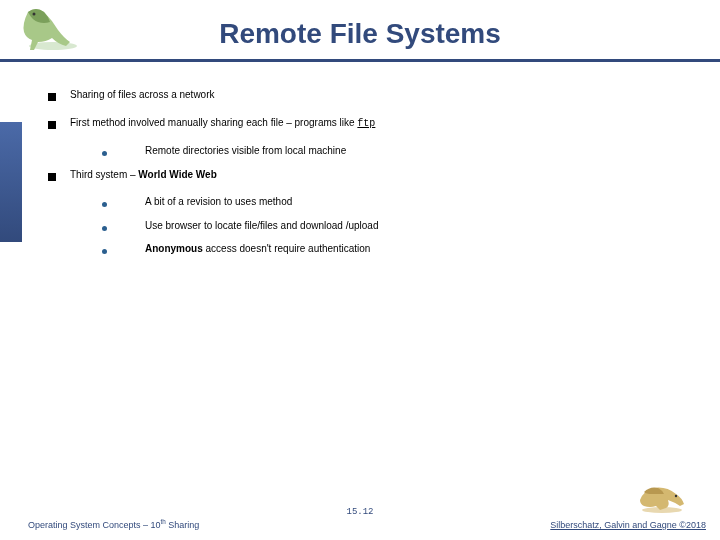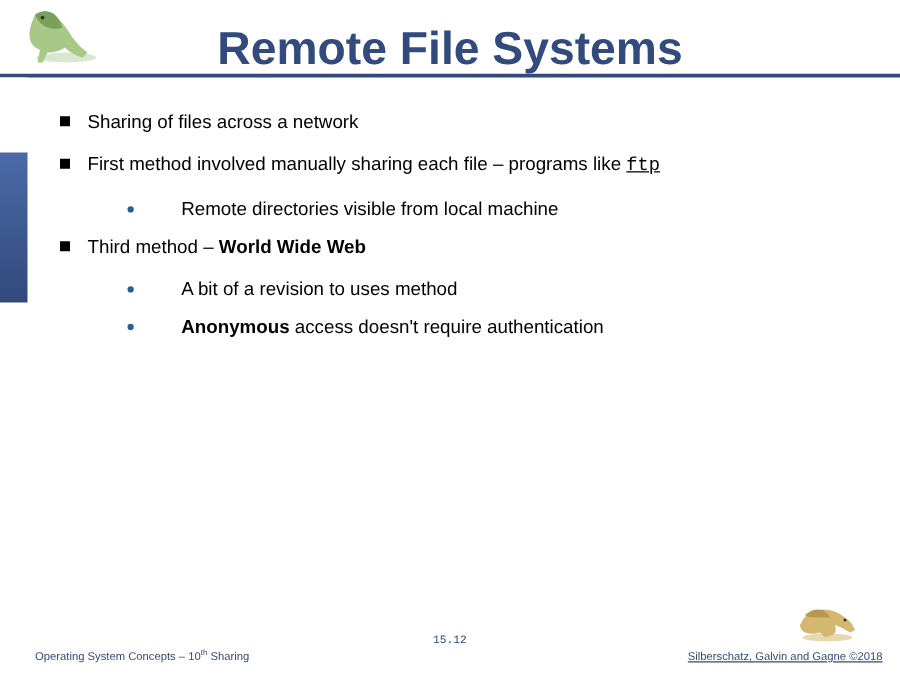--- a/index.html
+++ b/index.html
@@ -23,21 +23,21 @@
   }
   .logo-top {
     position: absolute;
     left: 8px;
     top: 2px;
     width: 80px;
     height: 54px;
   }
   .title {
     text-align: center;
-    font-size: 37px;
+    font-size: 28px;
     color: #324a7c;
     padding-top: 18px;
     font-family: Arial, sans-serif;
   }
   .sidebar {
     position: absolute;
     left: 0;
     top: 62px;
     width: 22px;
     bottom: 0;
@@ -50,21 +50,21 @@
     top: 60px;
     width: 22px;
     height: 120px;
     background: linear-gradient(#4b6aa8, #324a7c);
   }
   .content {
     position: absolute;
     left: 48px;
     top: 88px;
     right: 24px;
-    font-size: 15px;
+    font-size: 10px;
     color: #000;
     line-height: 1.35;
   }
   .b1 {
     display: flex;
     margin-bottom: 14px;
   }
   .b1 .sq {
     width: 8px;
     height: 8px;
@@ -159,29 +159,33 @@
 
 
     <div class="b2">
       <div class="dot"></div>
       <div>Remote directories visible from local machine</div>
     </div>
 
     <div class="b1">
       <div class="sq"></div>
       <div>
-        <span>Third method – </span><span class="bold">World Wide Web</span>
+        <span>Third system – </span><span class="bold">World Wide Web</span>
       </div>
     </div>
 
     <div class="b2">
       <div class="dot"></div>
       <div>A bit of a revision to uses method</div>
     </div>
 
+    <div class="b2">
+      <div class="dot"></div>
+      <div>Use browser to locate file/files and download /upload</div>
+    </div>
 
     <div class="b2">
       <div class="dot"></div>
       <div>
         <span class="bold">Anonymous</span><span> access doesn't require authentication</span>
       </div>
     </div>
 
   </div>
 

